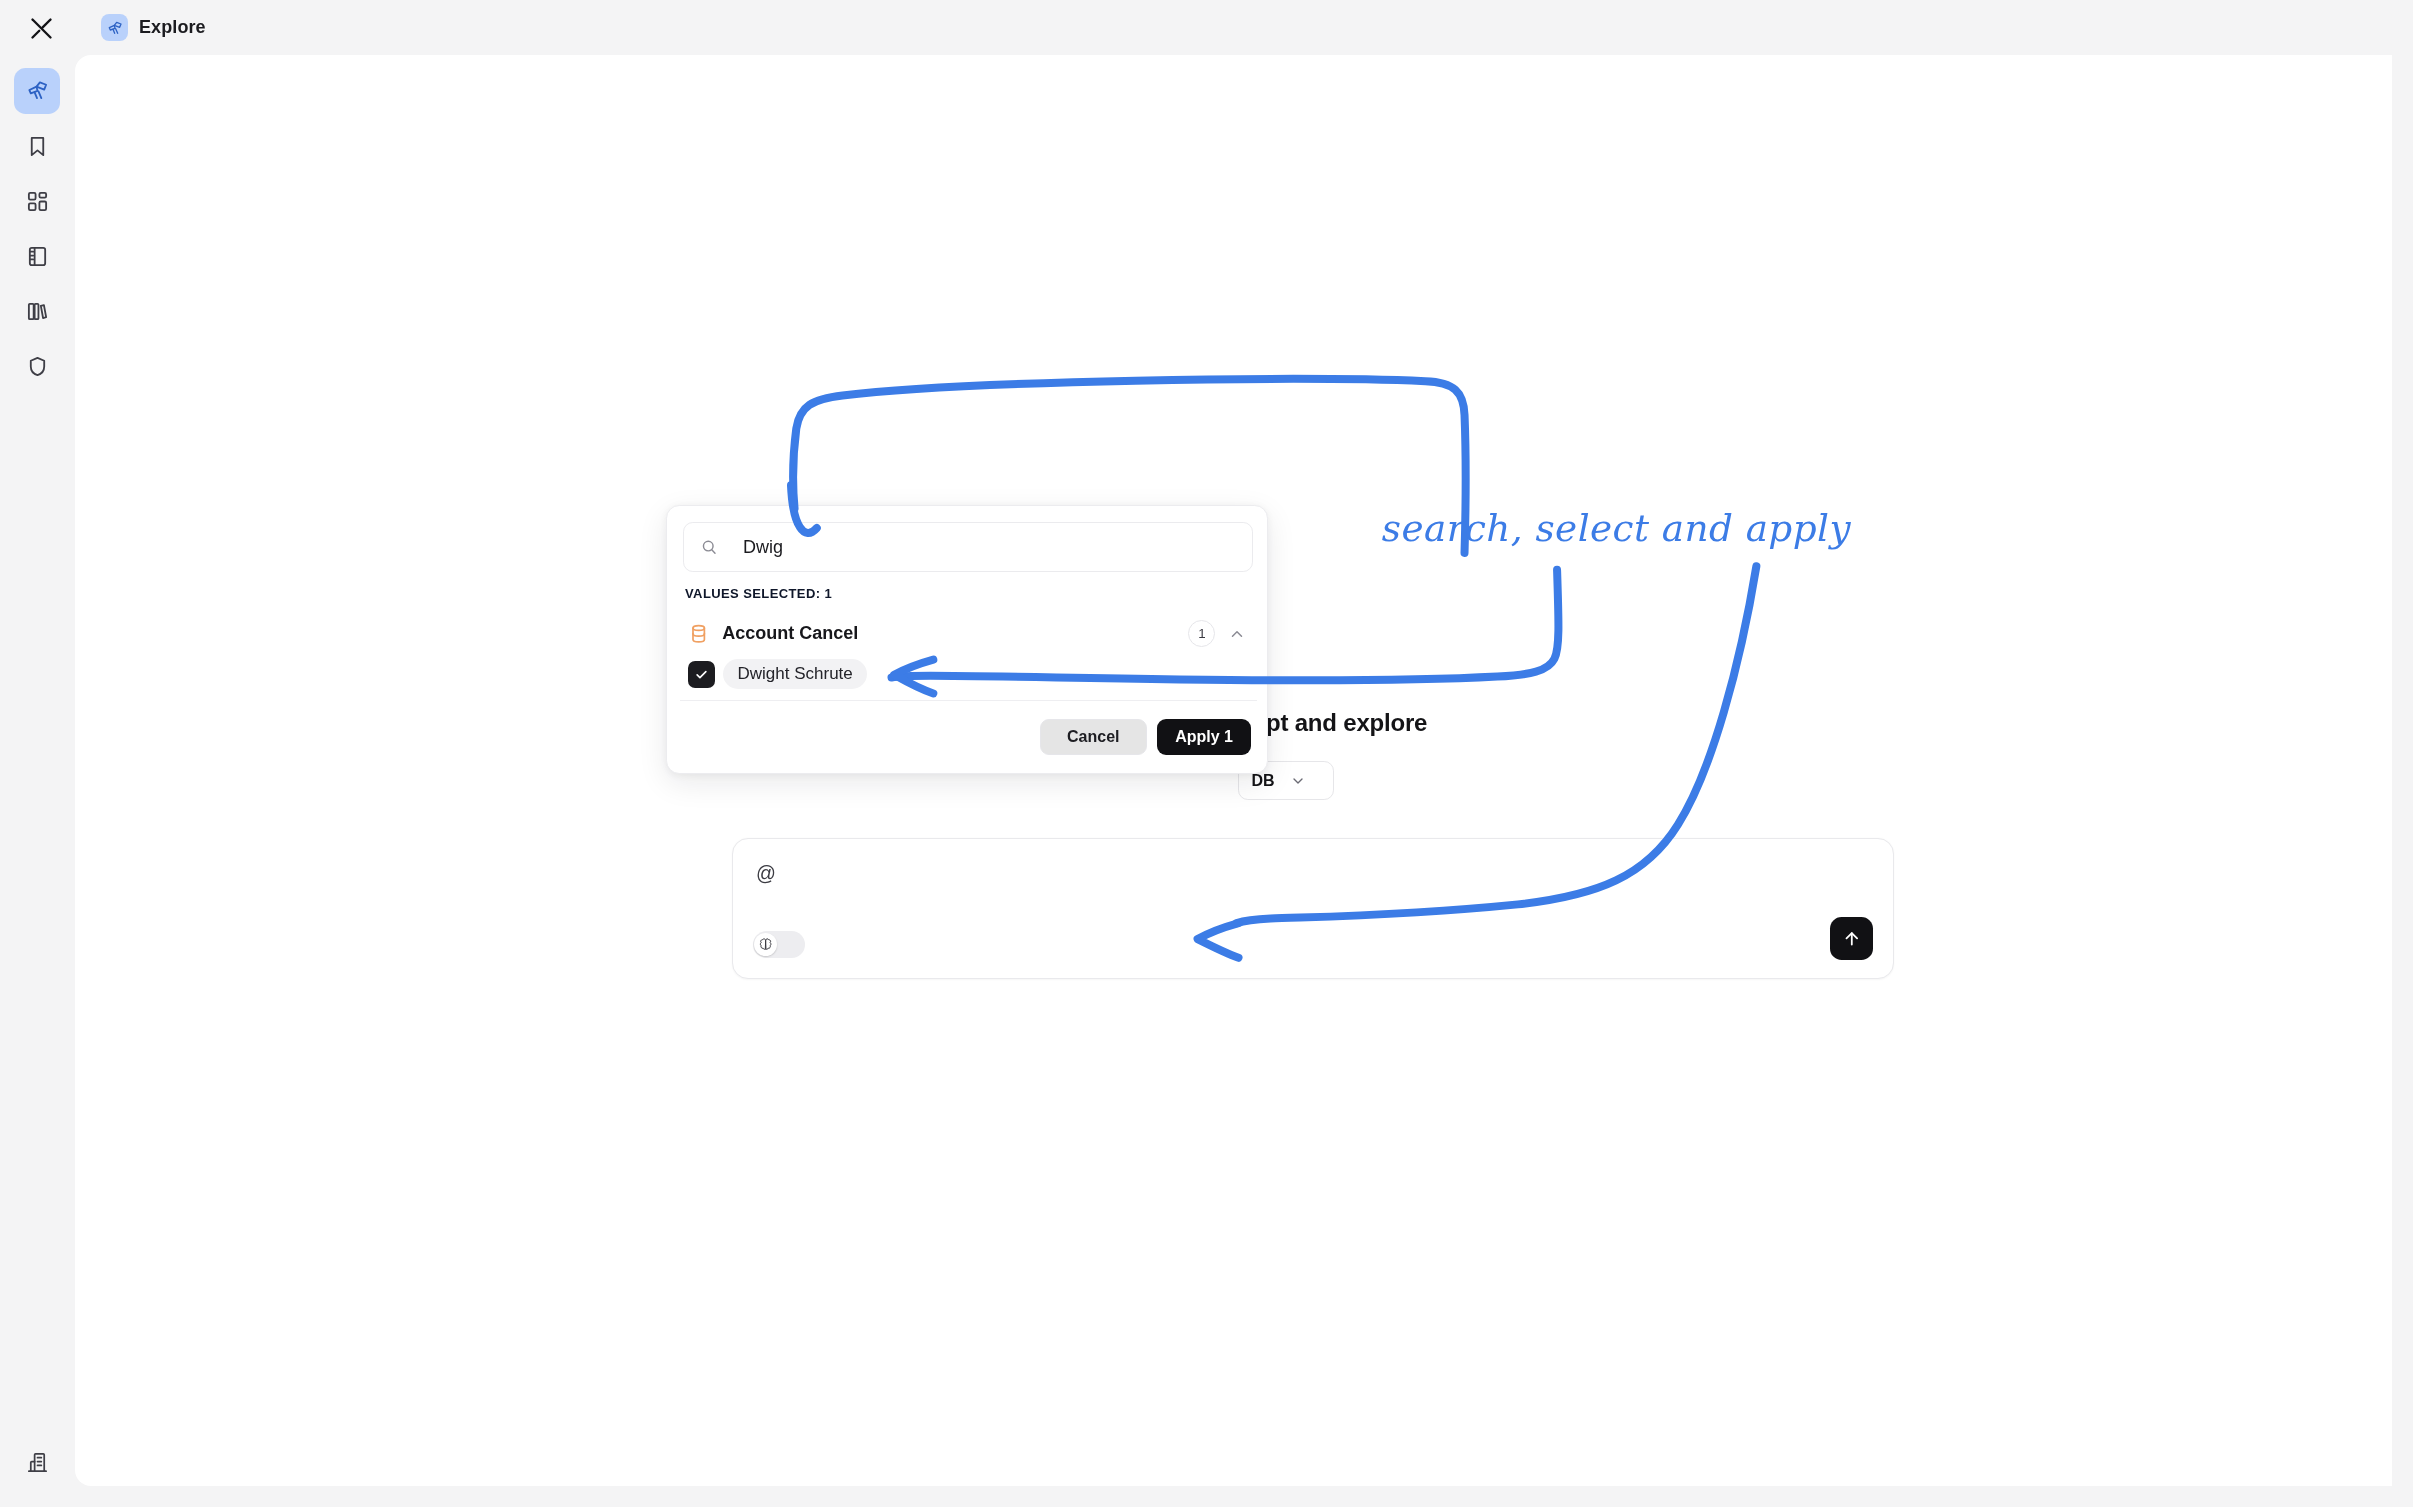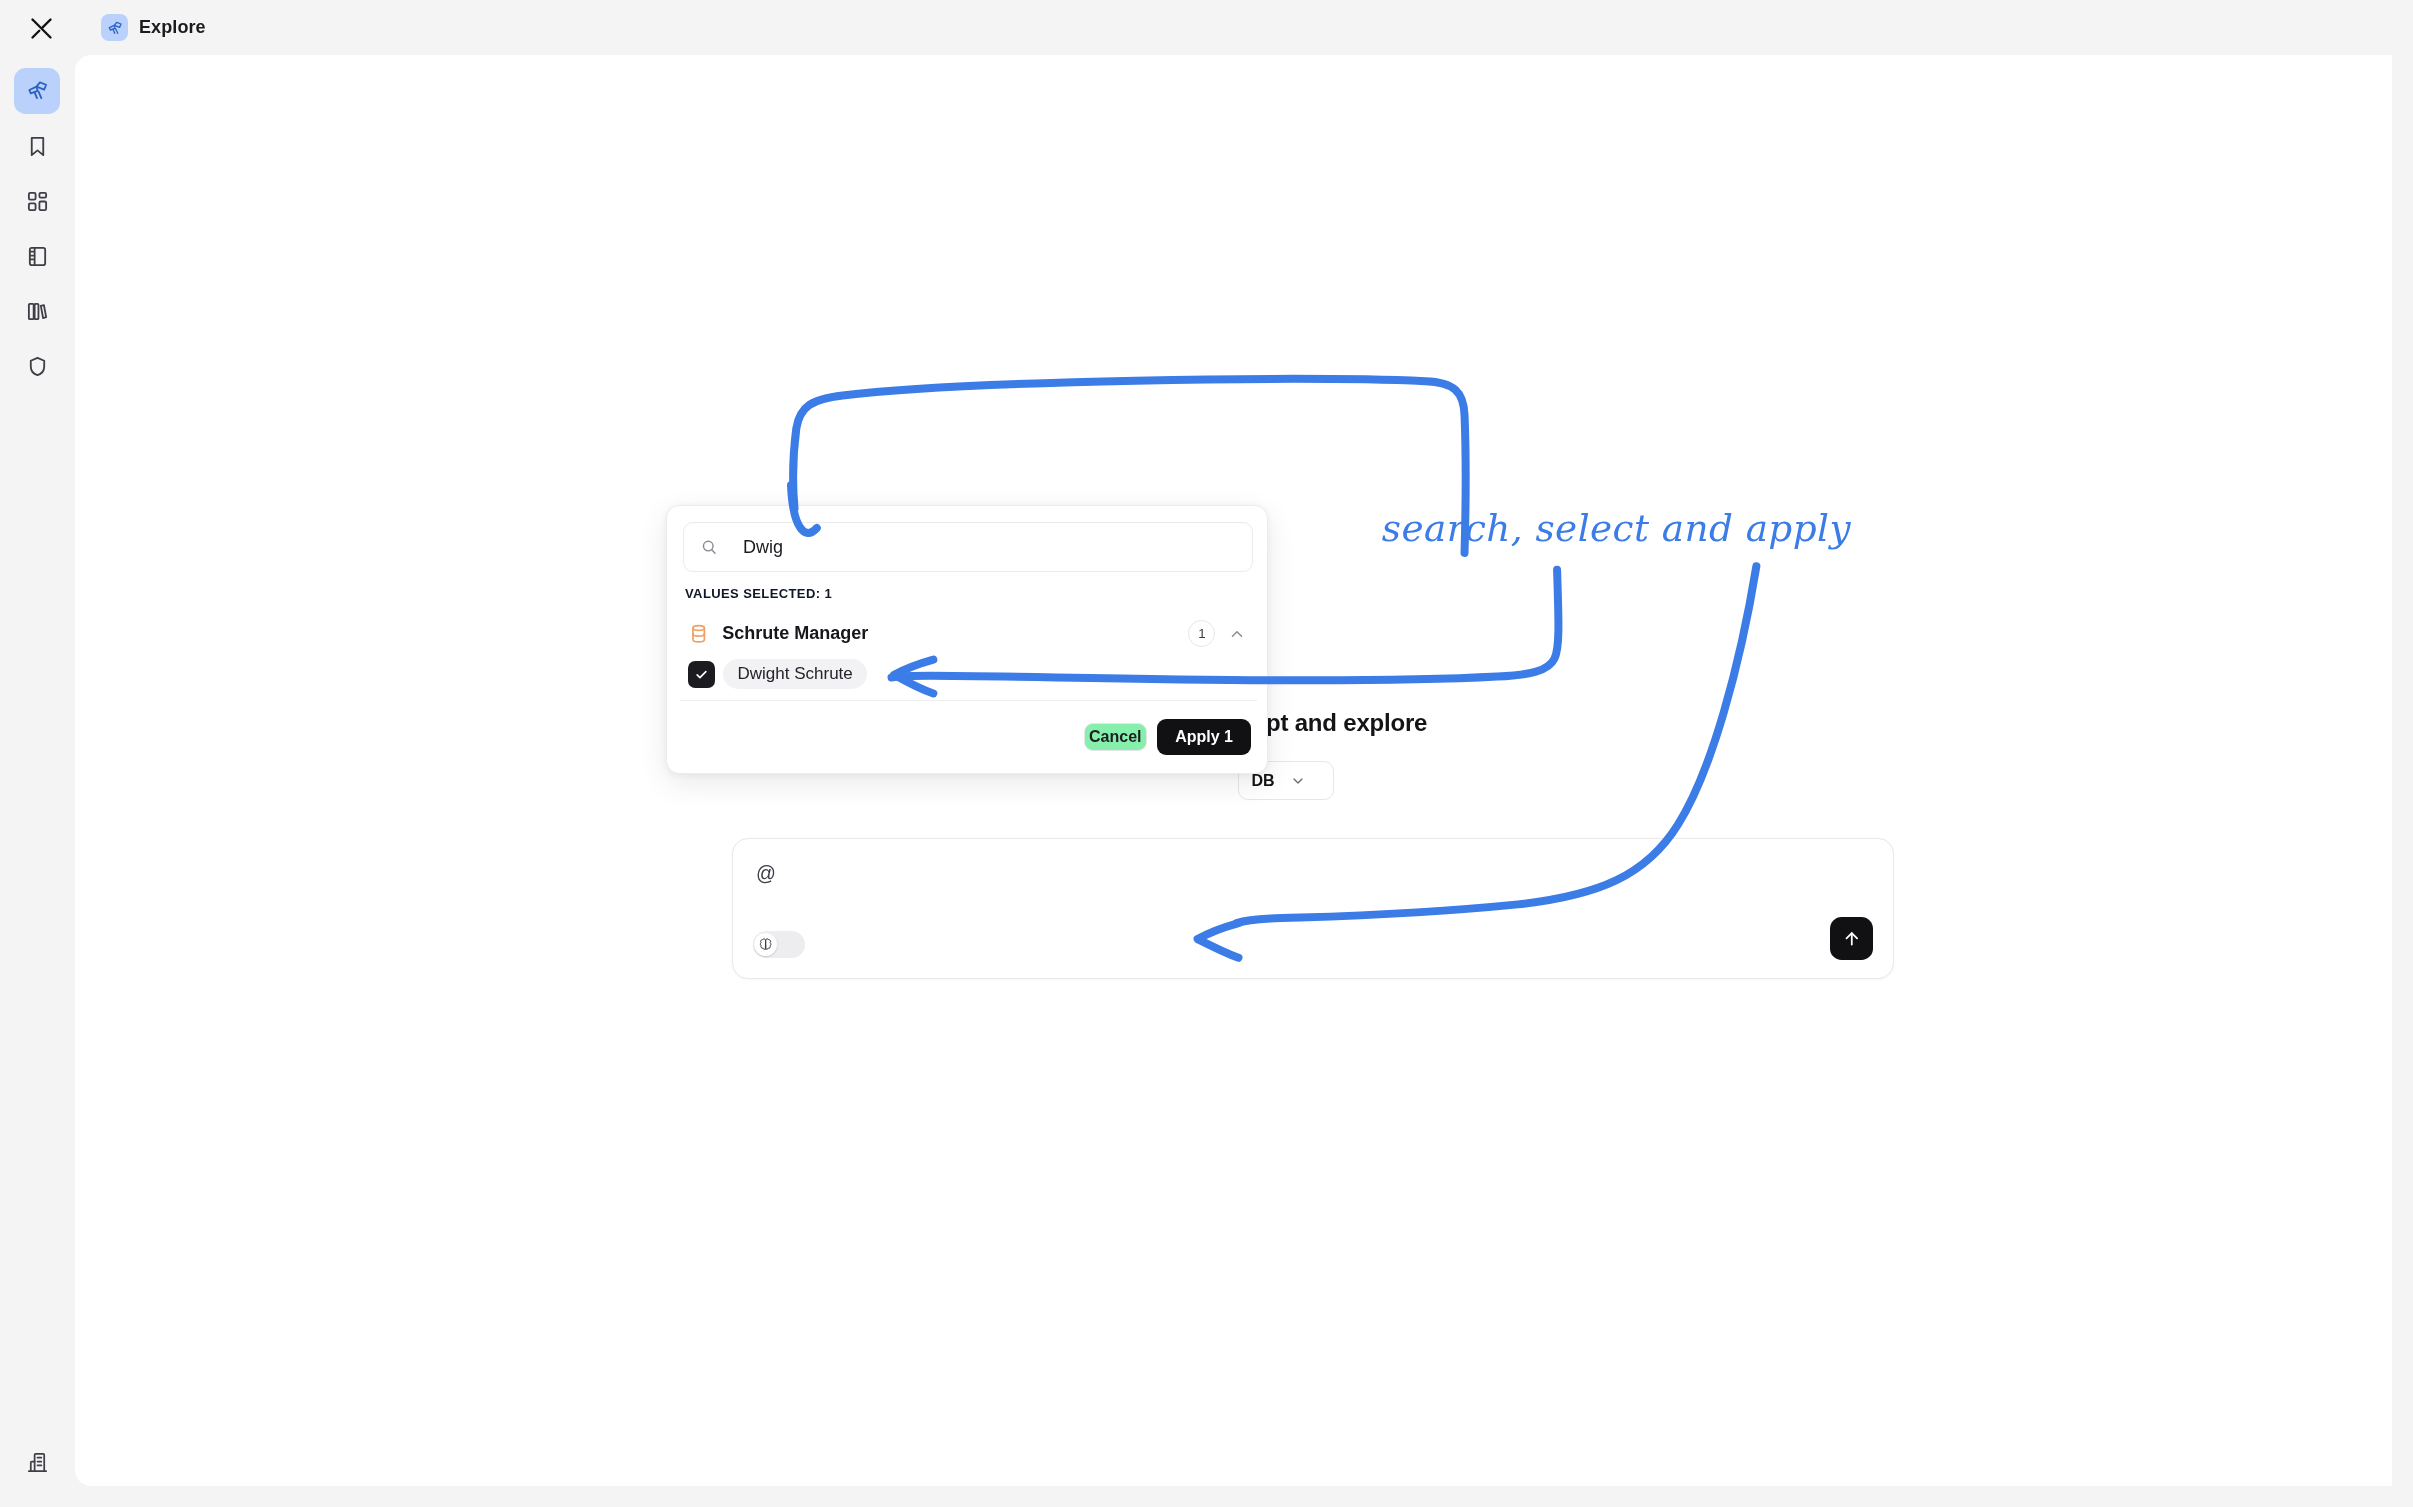--- a/index.html
+++ b/index.html
@@ -297,25 +297,25 @@
   }
   .dlg-actions {
     position: absolute;
     right: 16px;
     bottom: 18px;
     display: flex;
     align-items: center;
     gap: 10.7px;
   }
   .btn-cancel {
-    height: 28px;
-    padding: 0 4px;
+    height: 36px;
+    padding: 0 26px;
     border-radius: 9px;
     border: 0.9px solid #e6e6ea;
-    background: #86efac;
+    background: #e5e5e5;
     font-family: "Liberation Sans", sans-serif;
     font-size: 16px;
     font-weight: 700;
     color: #1d1d22;
   }
   .btn-apply {
     height: 36px;
     padding: 0 18px;
     border-radius: 9px;
     border: none;
@@ -489,21 +489,21 @@
     </div>
 
     <div class="dlg-values-label">VALUES SELECTED: 1</div>
 
     <div class="dlg-group">
       <svg width="21.4" height="21.4" viewBox="0 0 24 24" fill="none" stroke="#f0a062" stroke-width="1.9" stroke-linecap="round" stroke-linejoin="round">
         <ellipse cx="12" cy="5.6" rx="6.4" ry="2.7"></ellipse>
         <path d="M5.6 5.6v12.8c0 1.5 2.9 2.7 6.4 2.7s6.4-1.2 6.4-2.7V5.6"></path>
         <path d="M5.6 12c0 1.5 2.9 2.7 6.4 2.7s6.4-1.2 6.4-2.7"></path>
       </svg>
-      <span class="dlg-group-name">Schrute Manager</span>
+      <span class="dlg-group-name">Account Cancel</span>
       <span class="count-badge">1</span>
       <svg width="18" height="18" viewBox="0 0 24 24" fill="none" stroke="#8b8b94" stroke-width="2" stroke-linecap="round" stroke-linejoin="round">
         <path d="M6 15l6-6 6 6"></path>
       </svg>
     </div>
 
     <div class="dlg-option">
       <span class="checkbox">
         <svg width="15" height="15" viewBox="0 0 24 24" fill="none" stroke="#ffffff" stroke-width="2.6" stroke-linecap="round" stroke-linejoin="round">
           <path d="M5 12.5l4.5 4.5L19 7.5"></path>

